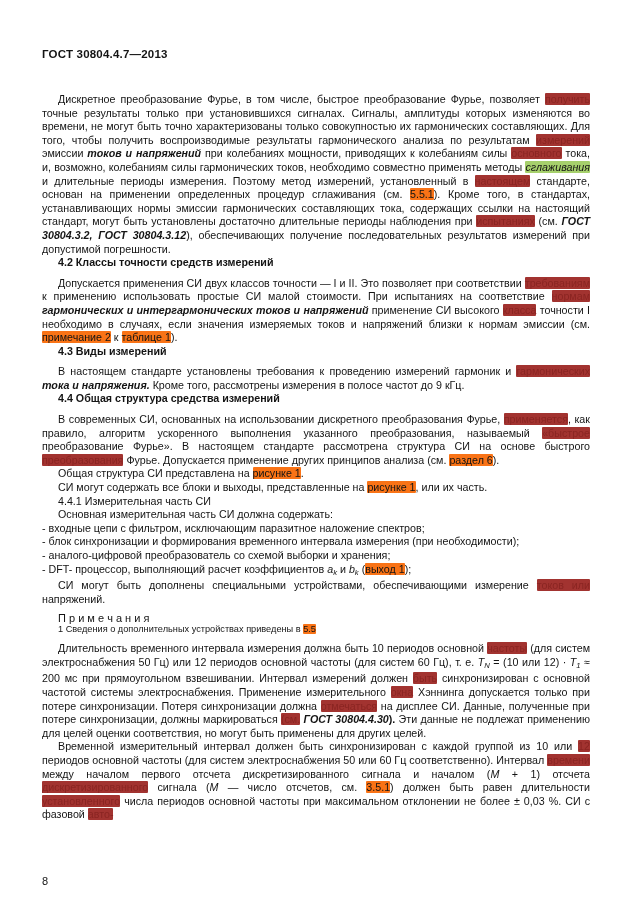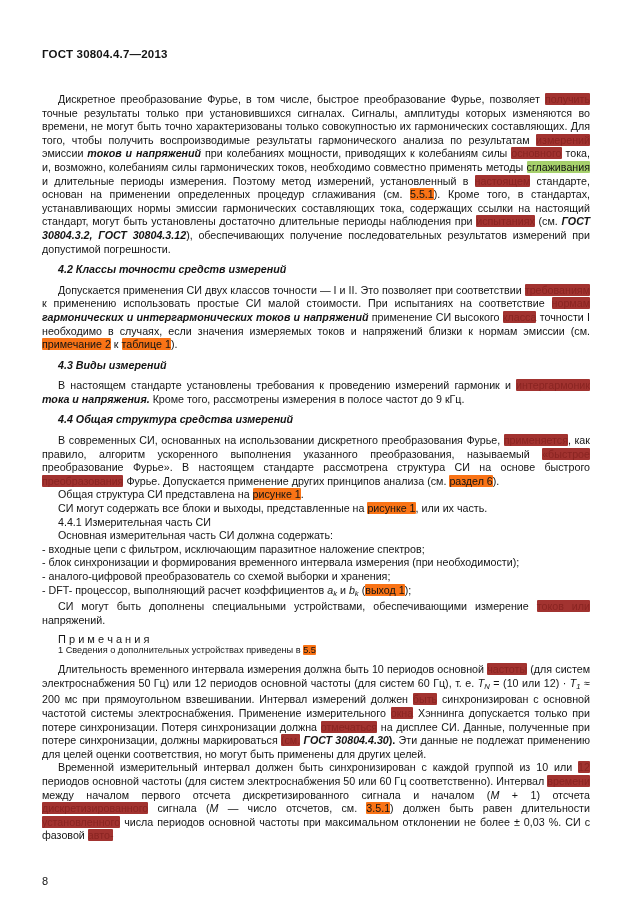--- a/index.html
+++ b/index.html
@@ -4,46 +4,46 @@
 <style>
   html,body{margin:0;padding:0;background:#ffffff;}
   body{
     width:630px;height:913px;position:relative;overflow:hidden;
     font-family:"Liberation Sans","DejaVu Sans",sans-serif;color:#141414;
   }
   .page{position:absolute;inset:0;padding:48px 40px 0 42px;box-sizing:border-box;}
   .doc-header{font-weight:bold;font-size:11.5px;letter-spacing:.2px;margin-bottom:33px;}
   .body-text p{margin:0;font-size:10.7px;line-height:13.6px;text-align:justify;}
   p.p{text-indent:16px;}
-  p.heading{font-weight:bold;text-indent:16px;margin-top:7px;margin-bottom:7px;font-style:italic;}
+  p.heading{font-weight:bold;text-indent:16px;margin-bottom:7px;}
   p.li{text-indent:0;}
   p.note-title{font-size:11px;line-height:11.8px;text-indent:16px;margin-top:6px;}
   p.note{font-size:9.2px;line-height:11.8px;text-indent:16px;}
   .note + .p{margin-top:6px;}
   .b{font-weight:bold;}
   .i{font-style:italic;}
   .bi{font-weight:bold;font-style:italic;}
   .sub{font-style:italic;font-size:.72em;vertical-align:-0.28em;}
   .hl-red{background:#a23330;color:#8a2522;border-radius:1px;}
   .hl-cyan{background:#f97316;border-radius:1px;}
-  .hl-green{background:#a6d06c;border-radius:1px;}
+  .hl-green{background:#a6d06c;border-radius:1px;font-style:italic;}
   .page-number{position:absolute;left:42px;bottom:26px;font-size:11px;}
 </style>
 </head>
 <body>
 
 <div class="page">
   <div class="doc-header">ГОСТ 30804.4.7—2013</div>
 
   <div class="body-text">
       <p class="p"><span>Дискретное преобразование Фурье, в том числе, быстрое преобразование Фурье,  позволяет  </span><span class="hl-red">получить</span><span> точные результаты  только  при  установившихся сигналах.  Сигналы,  амплитуды  которых  изменяются во времени, не могут быть точно характеризованы только совокупностью их гармонических составляющих. Для того, чтобы получить воспроизводимые результаты гармонического анализа по результатам </span><span class="hl-red">измерений</span><span> эмиссии  </span><span class="bi">токов и напряжений</span><span> при колебаниях мощности, приводящих к колебаниям  силы  </span><span class="hl-red">основного</span><span> тока, и, возможно,  колебаниям  силы  гармонических токов,  необходимо совместно применять  методы </span><span class="hl-green">сглаживания</span><span>  и  длительные периоды измерения. Поэтому метод  измерений,  установленный  в  </span><span class="hl-red">настоящем</span><span> стандарте, основан на применении определенных процедур сглаживания  (см. </span><span class="hl-cyan">5.5.1</span><span>). Кроме того, в стандартах, устанавливающих нормы  эмиссии  гармонических  составляющих  тока,  содержащих  ссылки  на настоящий стандарт,  могут быть установлены достаточно длительные  периоды  наблюдения  при  </span><span class="hl-red">испытаниях</span><span> (см.  </span><span class="bi">ГОСТ 30804.3.2, ГОСТ 30804.3.12</span><span>),  обеспечивающих  получение  последовательных  результатов измерений при  допустимой  погрешности.</span></p>
       <p class="heading"><span>4.2 Классы точности  средств измерений</span></p>
       <p class="p"><span>Допускается применения СИ  двух классов точности — I и  II. Это позволяет при соответствии </span><span class="hl-red">требованиям</span><span> к применению использовать простые СИ  малой  стоимости.  При  испытаниях  на  соответствие  </span><span class="hl-red">нормам</span><span> </span><span class="bi">гармонических и интергармонических токов и напряжений</span><span> применение СИ  высокого  </span><span class="hl-red">класса</span><span> точности I необходимо в случаях, если значения измеряемых токов и напряжений близки к нормам эмиссии (см.   </span><span class="hl-cyan">примечание 2</span><span> к </span><span class="hl-cyan">таблице 1</span><span>).</span></p>
       <p class="heading"><span>4.3 Виды измерений</span></p>
-      <p class="p"><span>В настоящем стандарте установлены требования к проведению измерений гармоник и </span><span class="hl-red">интергармоник</span><span> </span><span class="bi">тока и напряжения.</span><span> Кроме того,  рассмотрены измерения в полосе частот до 9 кГц.</span></p>
+      <p class="p"><span>В настоящем стандарте установлены требования к проведению измерений гармоник и </span><span class="hl-red">гармонических</span><span> </span><span class="bi">тока и напряжения.</span><span> Кроме того,  рассмотрены измерения в полосе частот до 9 кГц.</span></p>
       <p class="heading"><span>4.4 Общая структура средства  измерений</span></p>
       <p class="p"><span>В  современных  СИ, основанных  на  использовании  дискретного  преобразования  Фурье,  </span><span class="hl-red">применяется</span><span>, как  правило,  алгоритм ускоренного  выполнения  указанного  преобразования,  называемый  </span><span class="hl-red">«быстрое</span><span> преобразование Фурье». В настоящем стандарте рассмотрена  структура СИ на основе  быстрого  </span><span class="hl-red">преобразования</span><span> Фурье.  Допускается применение других  принципов  анализа   (см.  </span><span class="hl-cyan">раздел 6</span><span>).</span></p>
       <p class="p"><span>Общая структура СИ представлена на </span><span class="hl-cyan">рисунке 1</span><span>.</span></p>
       <p class="p"><span>СИ могут содержать все блоки и выходы,  представленные на </span><span class="hl-cyan">рисунке 1</span><span>, или их часть.</span></p>
       <p class="p"><span>4.4.1 Измерительная часть СИ</span></p>
       <p class="p"><span>Основная измерительная часть СИ должна содержать:</span></p>
       <p class="li"><span>- входные цепи  с фильтром, исключающим паразитное  наложение спектров;</span></p>
       <p class="li"><span>- блок синхронизации и  формирования  временного интервала измерения  (при необходимости);</span></p>
       <p class="li"><span>- аналого-цифровой преобразователь со схемой выборки и хранения;</span></p>
       <p class="li"><span>- DFT- процессор, выполняющий расчет коэффициентов </span><span class="i">a</span><span class="sub">k</span><span> и </span><span class="i">b</span><span class="sub">k</span><span> (</span><span class="hl-cyan">выход 1</span><span>);</span></p>

